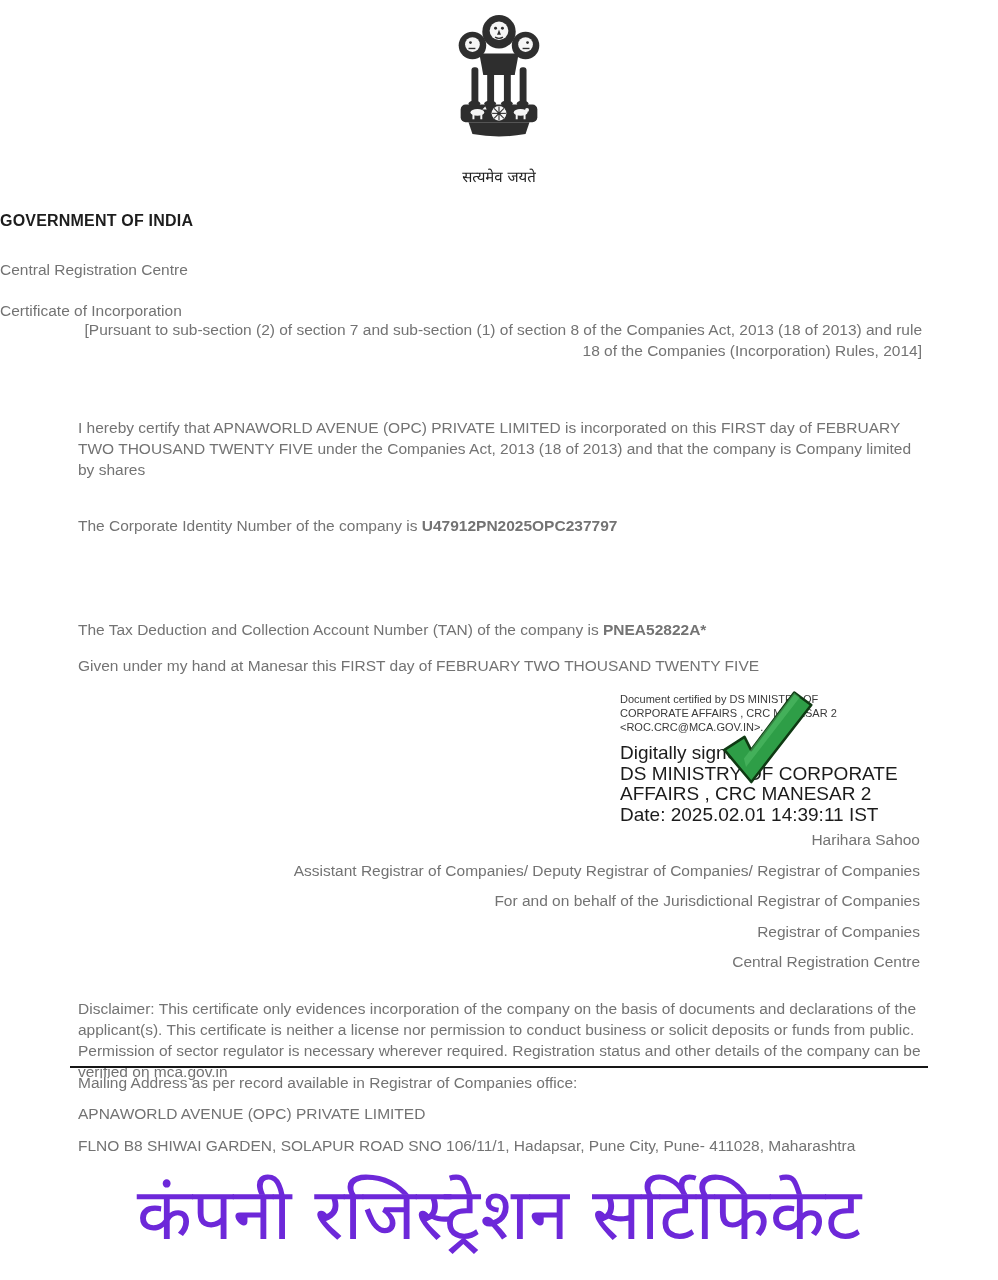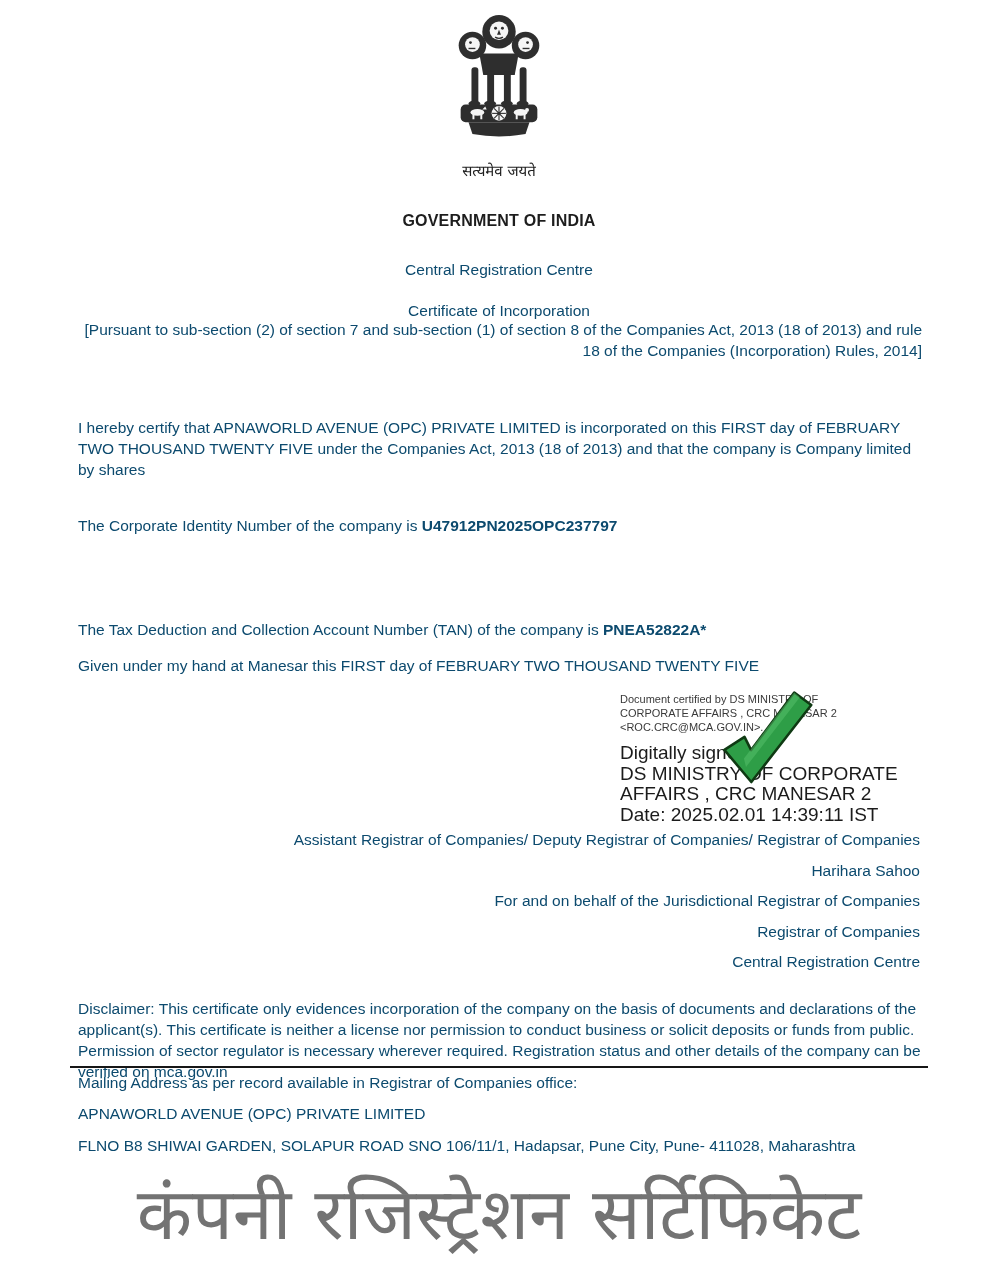--- a/index.html
+++ b/index.html
@@ -2,38 +2,38 @@
 <html><head>
 <meta charset="utf-8">
 <style>
   html,body{margin:0;padding:0;background:#ffffff;}
   .page{
     position:relative;width:998px;height:1280px;margin:0 auto;
     background:#ffffff;overflow:hidden;
     font-family:"Liberation Sans",sans-serif;color:#1d1d1d;
   }
   .abs{position:absolute;}
-  .ctr{left:0;right:0;text-align:center;}
-  .t{font-size:15.5px;line-height:21px;color:#0c4a6e;}
+  .ctr{left:0;right:0;}
+  .t{font-size:15.5px;line-height:21px;color:#737373;}
   .b{font-weight:normal;margin-top:10px;}
   .hdr{font-size:16px;font-weight:bold;line-height:19px;letter-spacing:.2px;}
   .emblem-wrap{left:50%;transform:translateX(-50%);top:10px;width:150px;text-align:center;}
-  .motto{font-family:"DejaVu Sans",sans-serif;font-size:15px;color:#202020;margin-top:14px;white-space:nowrap;}
+  .motto{font-family:"DejaVu Sans",sans-serif;font-size:15px;color:#202020;margin-top:20px;white-space:nowrap;}
   .para{left:78px;width:844px;}
   .sig-block{left:620px;top:692px;width:312px;}
   .sig-note{font-size:11px;line-height:14px;color:#3a3a3a;width:258px;}
   .sig-big{margin-top:9px;font-size:19px;line-height:20.5px;color:#1b1b1b;white-space:nowrap;}
   .sig-check{position:absolute;left:98px;top:-6px;width:92px;height:120px;transform:rotate(7deg);}
   .right-lines{right:78px;left:78px;text-align:right;}
   .right-lines div{margin-bottom:9.5px;}
   .rule{left:70px;width:858px;border-top:2px solid #161616;height:0;}
   .stamp{
     left:0;right:0;top:1166px;text-align:center;
     font-family:"DejaVu Sans",sans-serif;font-size:72px;line-height:96px;
-    color:#737373;white-space:nowrap;
+    color:#6d28d9;white-space:nowrap;
   }
 </style>
 </head>
 <body>
 
 <div class="page">
 
   <div class="abs emblem-wrap">
     <svg width="118" height="132" viewBox="0 0 120 134" aria-hidden="true">
       <g fill="#2e2e2e">
@@ -117,22 +117,22 @@
       <div>AFFAIRS , CRC MANESAR 2</div>
       <div>Date: 2025.02.01 14:39:11 IST</div>
     </div>
     <svg class="sig-check" viewBox="0 0 90 115" aria-hidden="true">
       <path d="M7 66 L25 51 L33 63 L68 2 L86 12 L37 94 Z" fill="#2e9e47" stroke="#0f3a13" stroke-width="2.5" stroke-linejoin="round"></path>
       <path d="M68 2 L74 6 L30 80 L27 72 Z" fill="#55c06a" opacity="0.55"></path>
     </svg>
   </div>
 
   <div class="abs right-lines t" style="top:829px">
+    <div>Harihara Sahoo</div>
     <div>Assistant Registrar of Companies/ Deputy Registrar of Companies/ Registrar of Companies</div>
-    <div>Harihara Sahoo</div>
     <div>For and on behalf of the Jurisdictional Registrar of Companies</div>
     <div>Registrar of Companies</div>
     <div>Central Registration Centre</div>
   </div>
 
   <div class="abs para t" style="top:998px">Disclaimer: This certificate only evidences incorporation of the company on the basis of documents and declarations of the applicant(s). This certificate is neither a license nor permission to conduct business or solicit deposits or funds from public. Permission of sector regulator is necessary wherever required. Registration status and other details of the company can be verified on mca.gov.in</div>
 
   <div class="abs rule" style="top:1066px"></div>
 
   <div class="abs para t" style="top:1072px">Mailing Address as per record available in Registrar of Companies office:</div>

